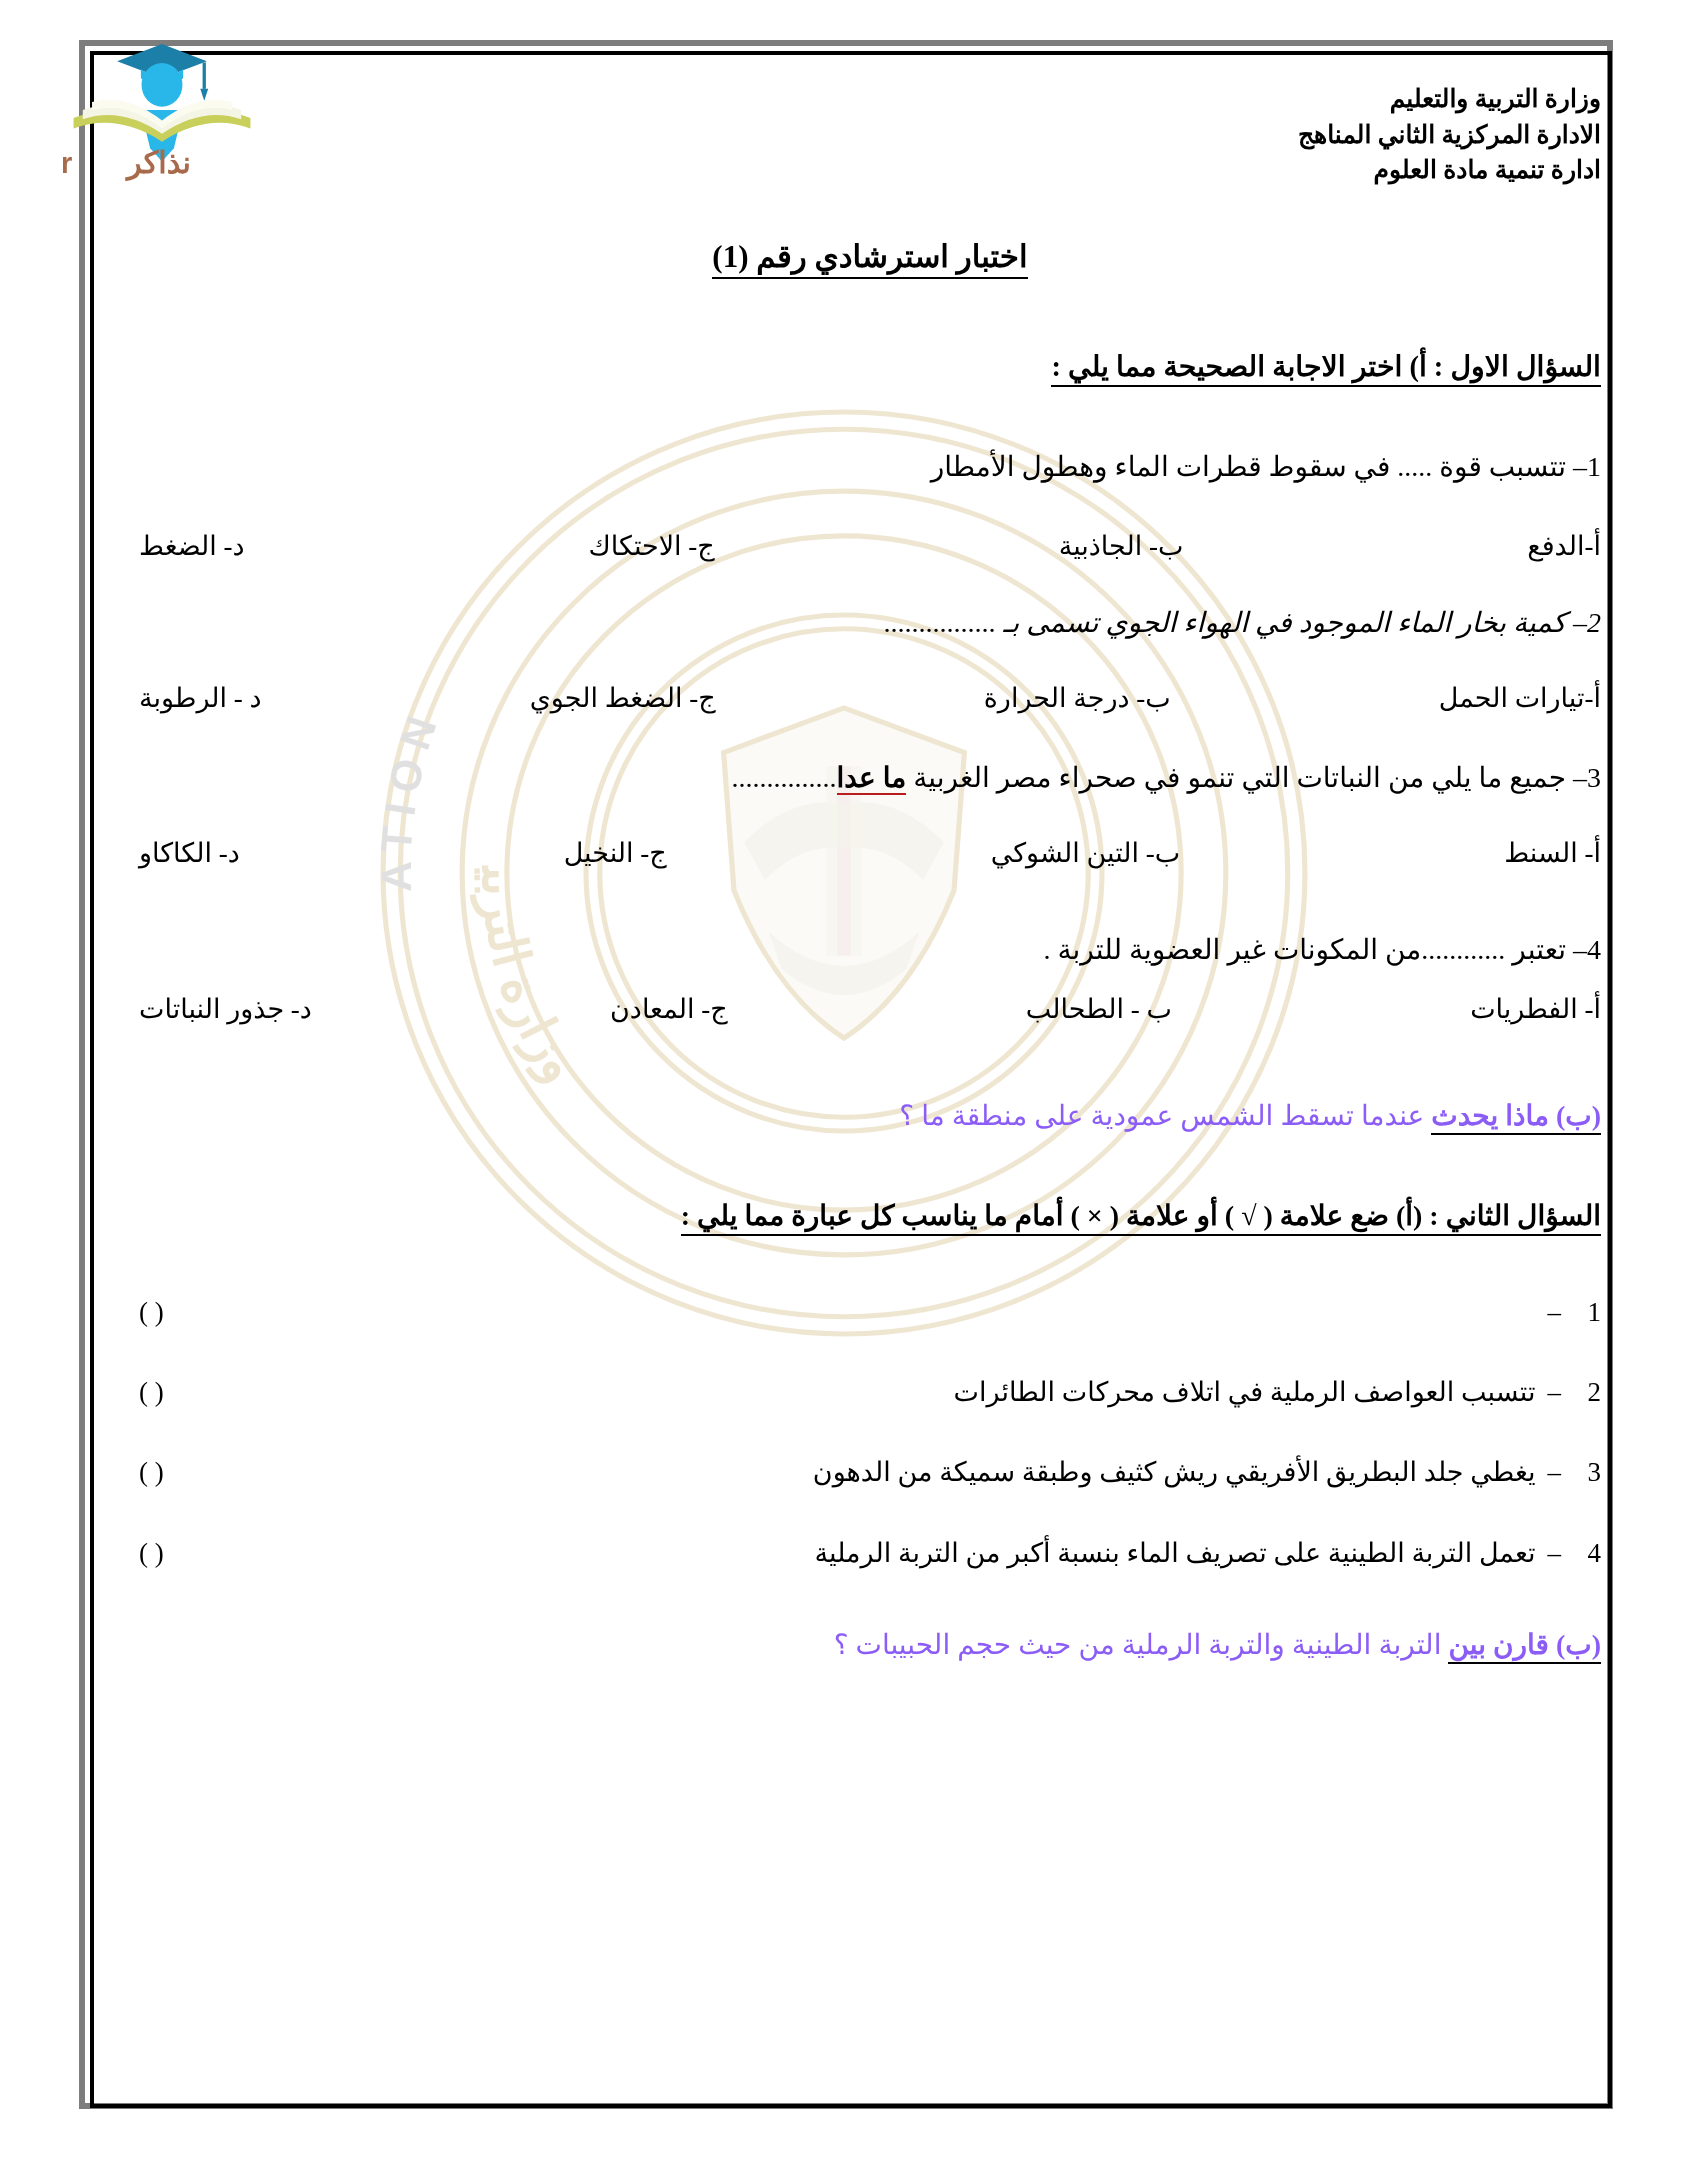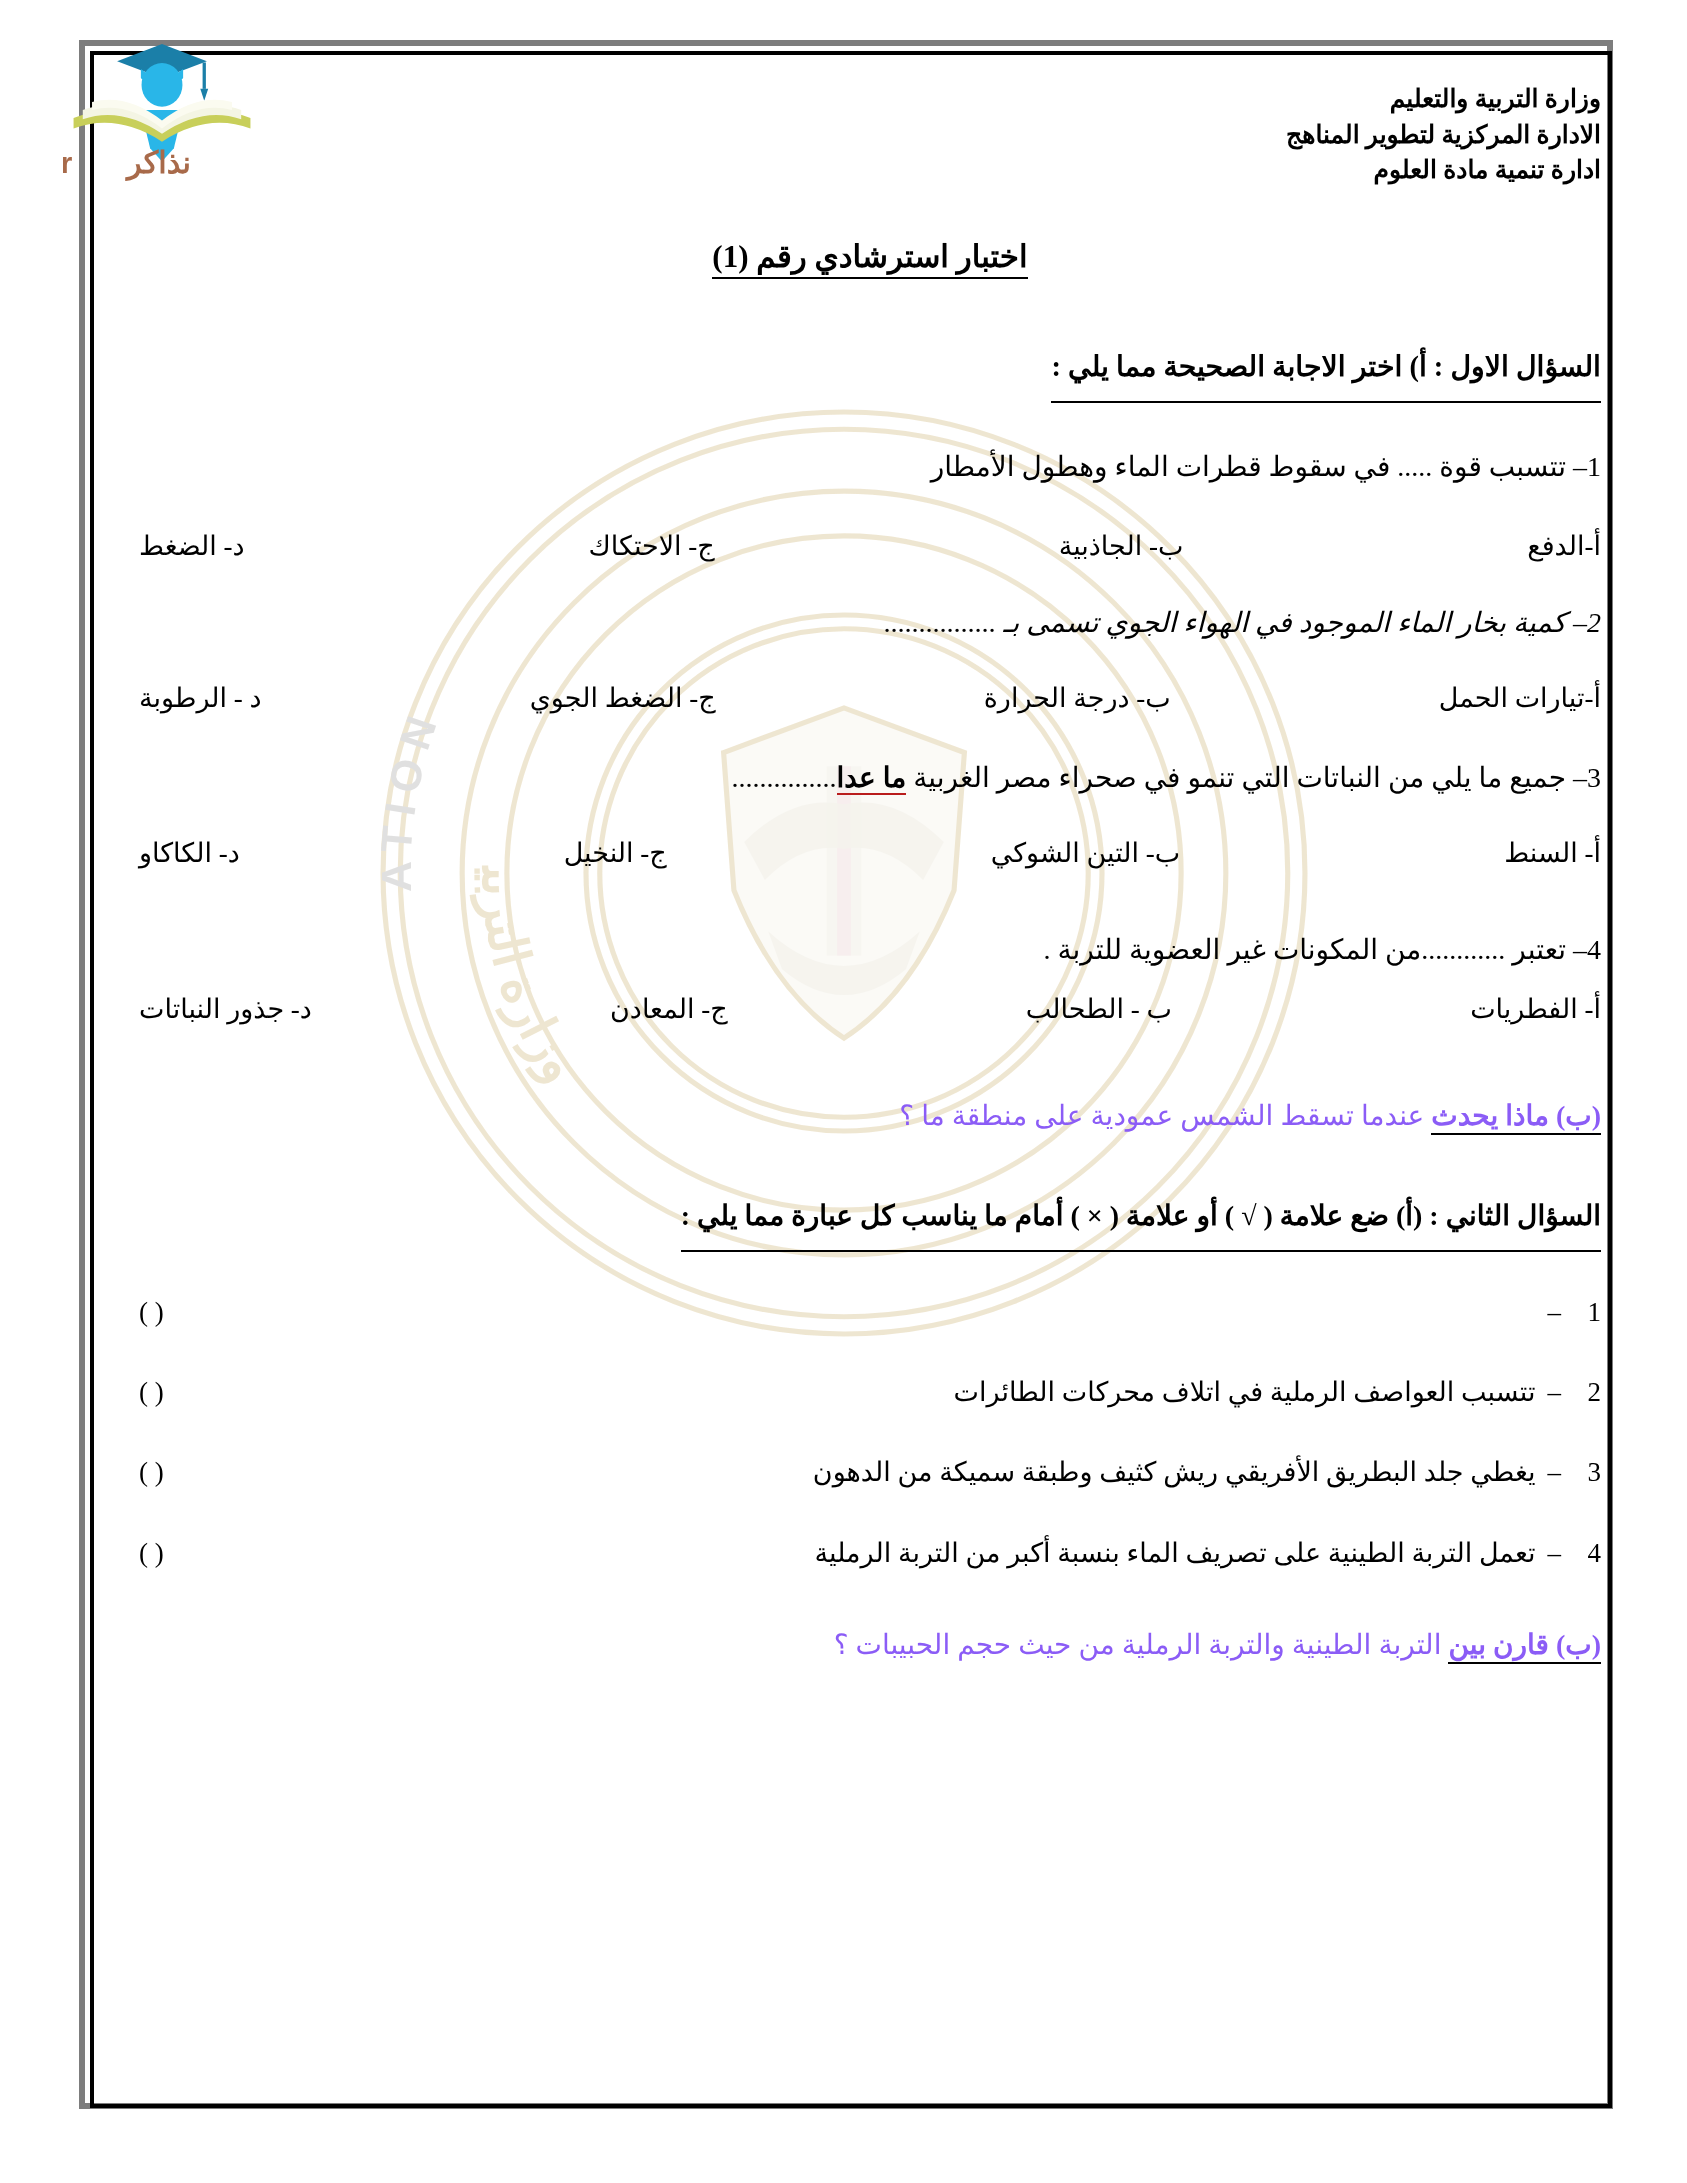--- a/index.html
+++ b/index.html
@@ -85,21 +85,21 @@
   }
 
   .q-head{
     position:absolute;
     right:60px;
     font-weight:bold;
     font-size:28.4px;
     color:#000;
     white-space:nowrap;
   }
-  .q-head .u{border-bottom:2px solid #000;padding-bottom:18px;display:inline-block;}
+  .q-head .u{border-bottom:2px solid #000;padding-bottom:2px;display:inline-block;}
 
   .q-line{
     position:absolute;
     right:60px;
     font-size:28px;
     color:#000;
     white-space:nowrap;
     font-weight:500;
   }
   .q-line b{font-weight:bold;border-bottom:2px solid #b91c1c;}
@@ -199,21 +199,21 @@
 
     <text x="14" y="214" font-family="'Liberation Sans',sans-serif" font-size="46" font-weight="bold" fill="#a86a4a">Nezakr</text>
     <text x="194" y="214" font-family="'Liberation Serif',serif" font-size="46" font-weight="bold" fill="#a86a4a" direction="rtl">نذاكر</text>
   </svg>
 </div>
 
 <div id="content">
 
   <div class="ministry-head">
     <div>وزارة التربية والتعليم</div>
-    <div>الادارة المركزية لتطوير المناهج</div>
+    <div>الادارة المركزية الثاني المناهج</div>
     <div>ادارة تنمية مادة العلوم</div>
   </div>
 
   <div class="exam-title">
     <span>اختبار  استرشادي رقم (1)</span>
   </div>
 
   <div class="q-head" style="top:310px;">
     <span class="u">السؤال الاول   : أ) اختر الاجابة الصحيحة مما يلي :</span>
   </div>

